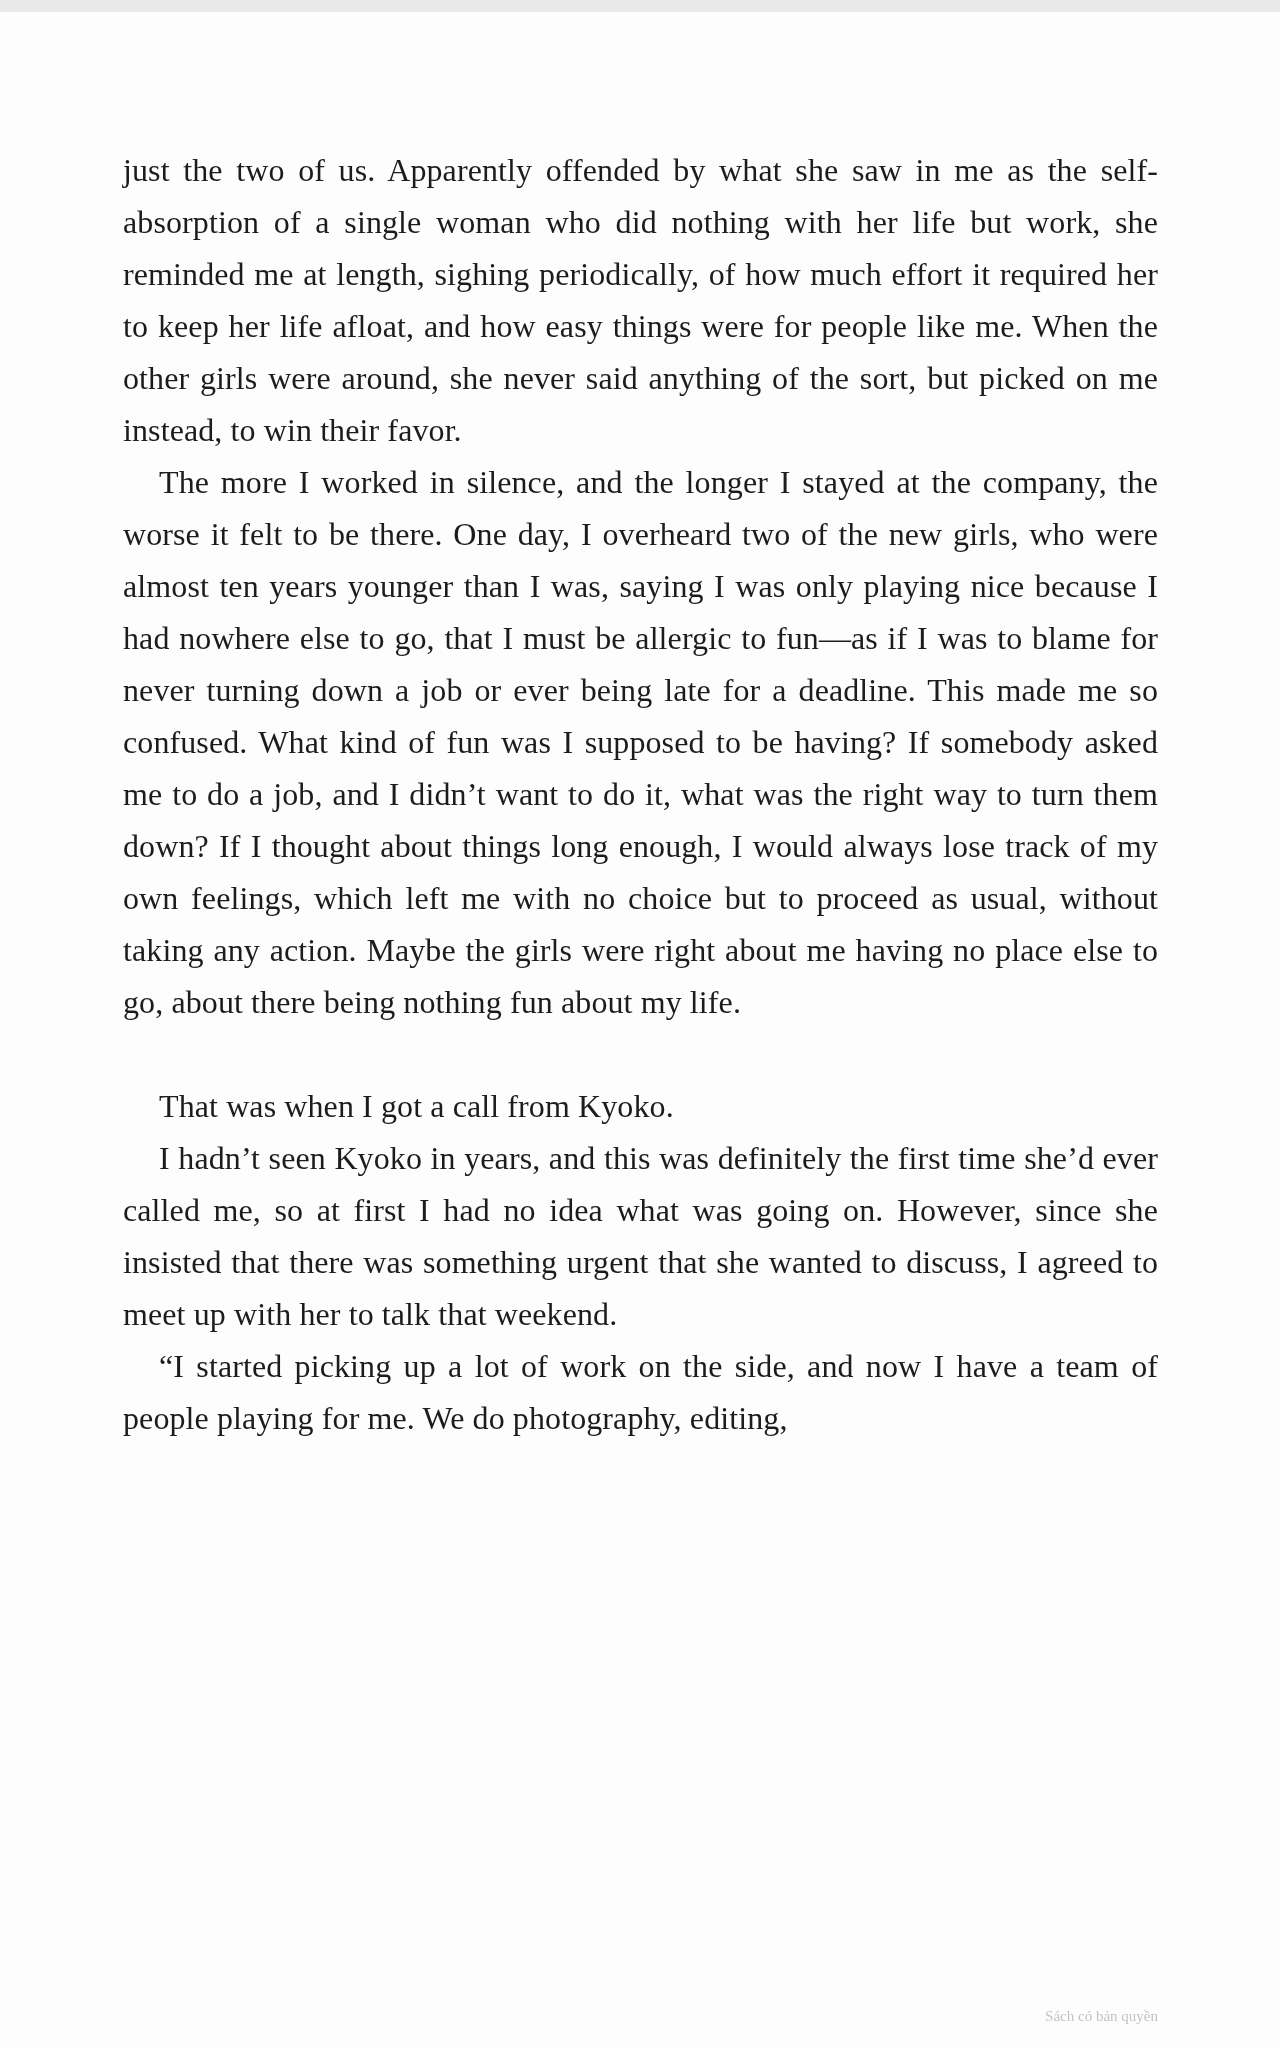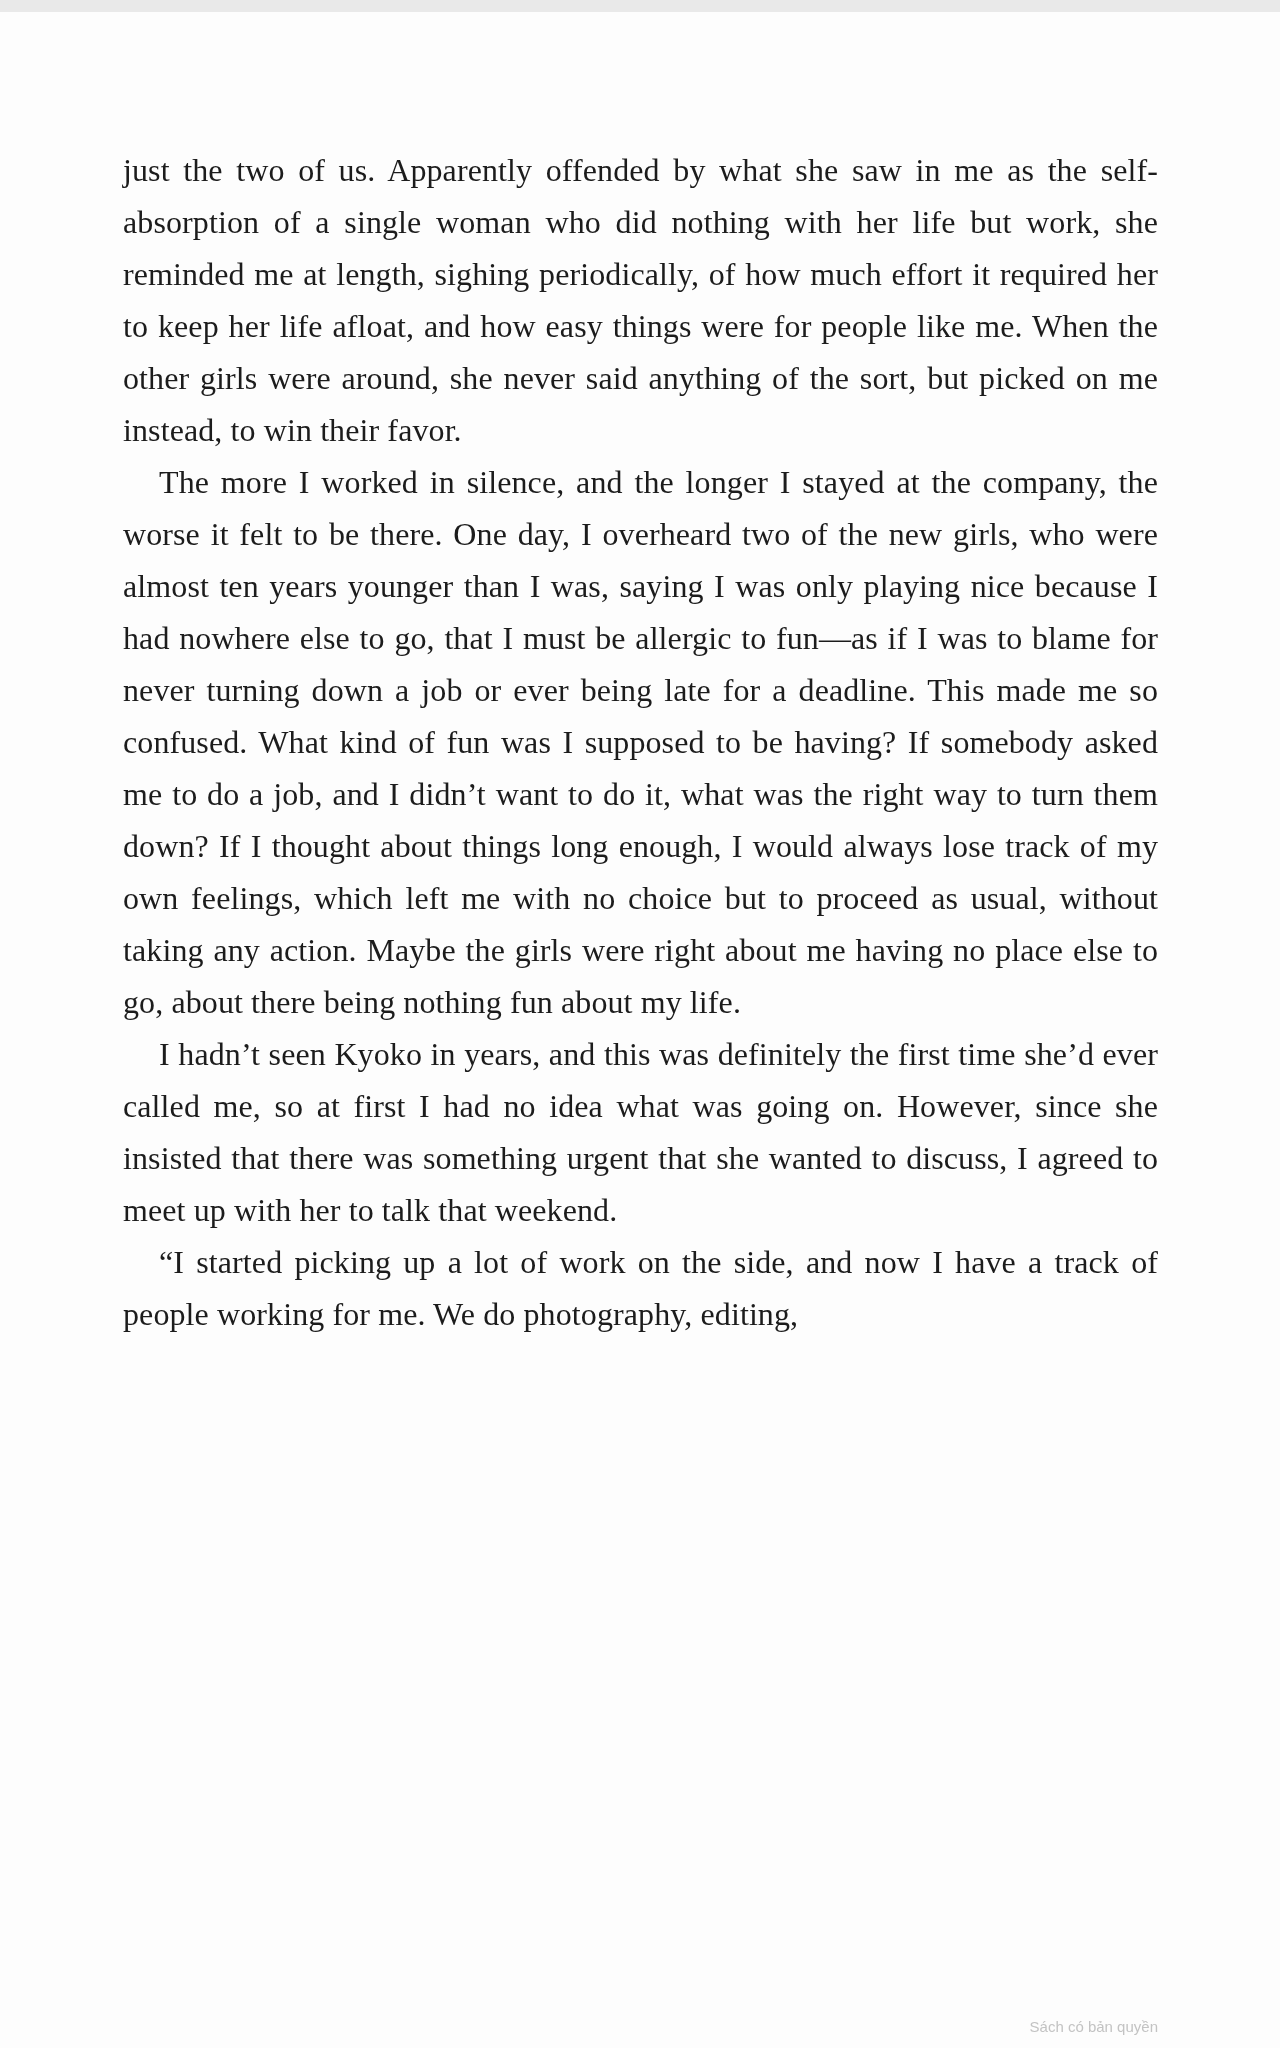--- a/index.html
+++ b/index.html
@@ -32,31 +32,32 @@
   }
   .para.indent {
     text-indent: 36px;
   }
   .para.space-before {
     margin-top: 52px;
   }
   .watermark {
     position: absolute;
     right: 122px;
-    bottom: 26px;
+    bottom: 36px;
     font-size: 15px;
     line-height: 1;
     color: #c3c3c3;
-    font-family: Liberation Sans, sans-serif;
+    font-family: Liberation Serif, serif;
   }
 </style>
 </head>
 <body>
 
 <div class="page">
   <div class="page-text">
       <p class="para">just the two of us. Apparently offended by what she saw in me as the self-absorption of a single woman who did nothing with her life but work, she reminded me at length, sighing periodically, of how much effort it required her to keep her life afloat, and how easy things were for people like me. When the other girls were around, she never said anything of the sort, but picked on me instead, to win their favor.</p>
       <p class="para indent">The more I worked in silence, and the longer I stayed at the company, the worse it felt to be there. One day, I overheard two of the new girls, who were almost ten years younger than I was, saying I was only playing nice because I had nowhere else to go, that I must be allergic to fun—as if I was to blame for never turning down a job or ever being late for a deadline. This made me so confused. What kind of fun was I supposed to be having? If somebody asked me to do a job, and I didn’t want to do it, what was the right way to turn them down? If I thought about things long enough, I would always lose track of my own feelings, which left me with no choice but to proceed as usual, without taking any action. Maybe the girls were right about me having no place else to go, about there being nothing fun about my life.</p>
+      <p class="para indent space-before">That was when I got a call from Kyoko.</p>
       <p class="para indent">I hadn’t seen Kyoko in years, and this was definitely the first time she’d ever called me, so at first I had no idea what was going on. However, since she insisted that there was something urgent that she wanted to discuss, I agreed to meet up with her to talk that weekend.</p>
-      <p class="para indent">“I started picking up a lot of work on the side, and now I have a track of people working for me. We do photography, editing,</p>
+      <p class="para indent">“I started picking up a lot of work on the side, and now I have a team of people playing for me. We do photography, editing,</p>
     </div>
   <div class="watermark">Sách có bản quyền</div>
 </div>
 
 </body></html>

